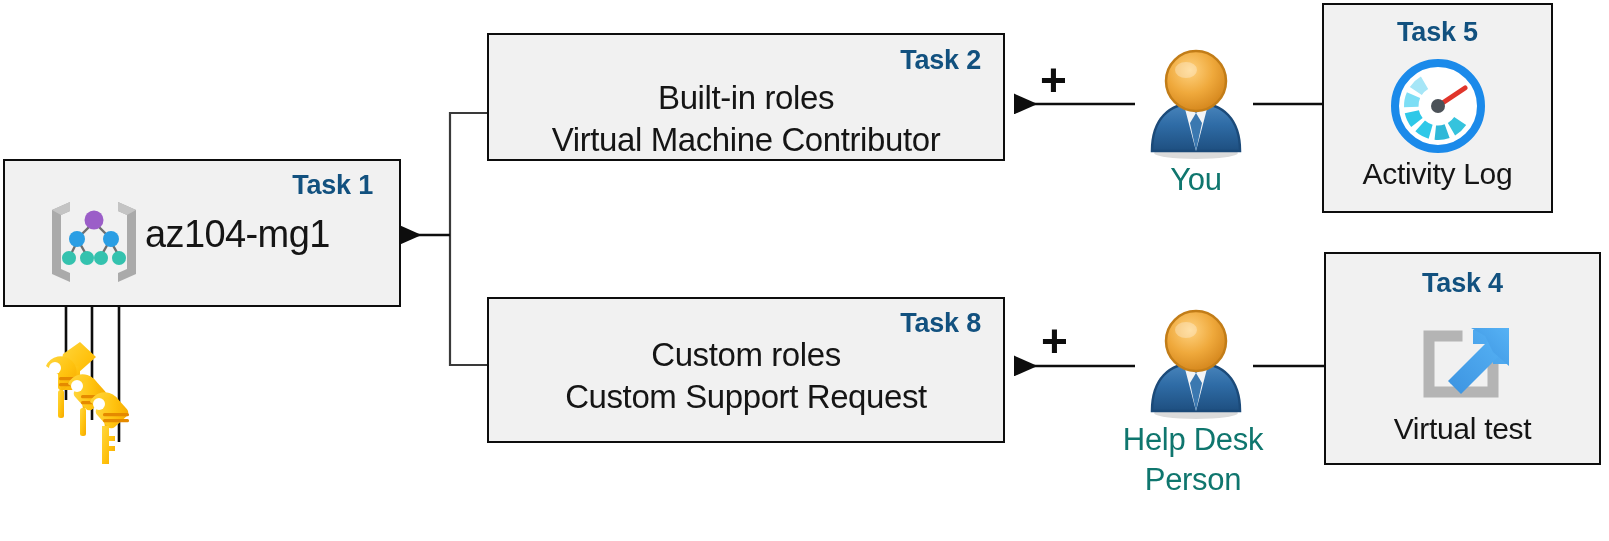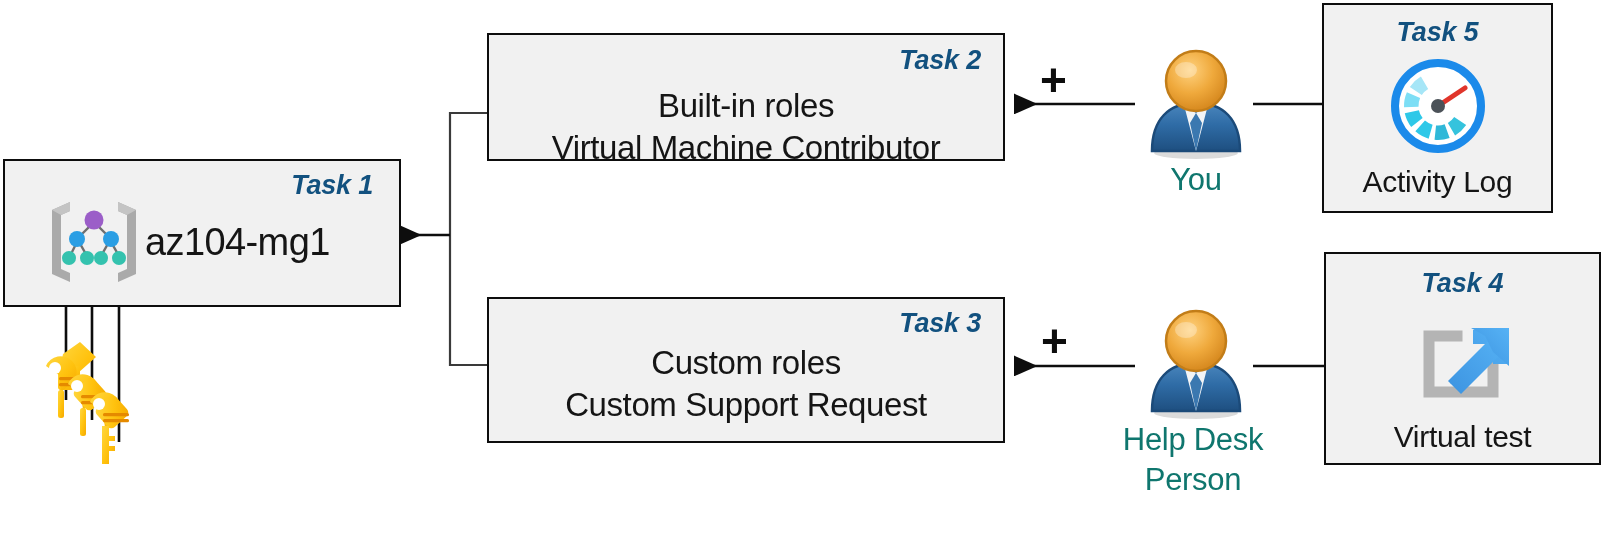--- a/index.html
+++ b/index.html
@@ -26,29 +26,27 @@
     background: #f1f1f1;
     border: 2px solid #0d0d0d;
     box-sizing: border-box;
   }
   .task-label {
     position: absolute;
     color: #12517f;
     font-weight: bold;
     letter-spacing: -0.2px;
     white-space: nowrap;
-    font-style: italic;
   }
   .box-text {
     position: absolute;
     color: #151515;
     white-space: nowrap;
     text-align: center;
     font-weight: normal;
-    margin-top: 8px;
   }
 
   
   #task1-box { left: 3px; top: 159px; width: 398px; height: 148px; }
   #task1-label { right: 26px; top: 9px; font-size: 27px; }
   #task1-title {
     left: 140px; top: 52px; width: 230px;
     font-size: 38px; text-align: left; letter-spacing: -0.6px;
   }
   #mg-icon { position: absolute; left: 44px; top: 196px; width: 100px; height: 92px; }
@@ -232,21 +230,21 @@
     </g>
   </svg>
 
   <div class="task-box" id="task2-box">
     <span class="task-label" id="task2-label">Task 2</span>
     <span class="box-text" id="task2-line1">Built-in roles</span>
     <span class="box-text" id="task2-line2">Virtual Machine Contributor</span>
   </div>
 
   <div class="task-box" id="task3-box">
-    <span class="task-label" id="task3-label">Task 3</span>
+    <span class="task-label" id="task3-label">Task 8</span>
     <span class="box-text" id="task3-line1">Custom roles</span>
     <span class="box-text" id="task3-line2">Custom Support Request</span>
   </div>
 
   <span class="plus-sign" id="plus-top">+</span>
   <span class="plus-sign" id="plus-bottom">+</span>
 
   <div class="person" id="you-person">
     <svg class="person-icon" width="116" height="116" viewBox="0 0 116 116" xmlns="http://www.w3.org/2000/svg">
       <defs>

